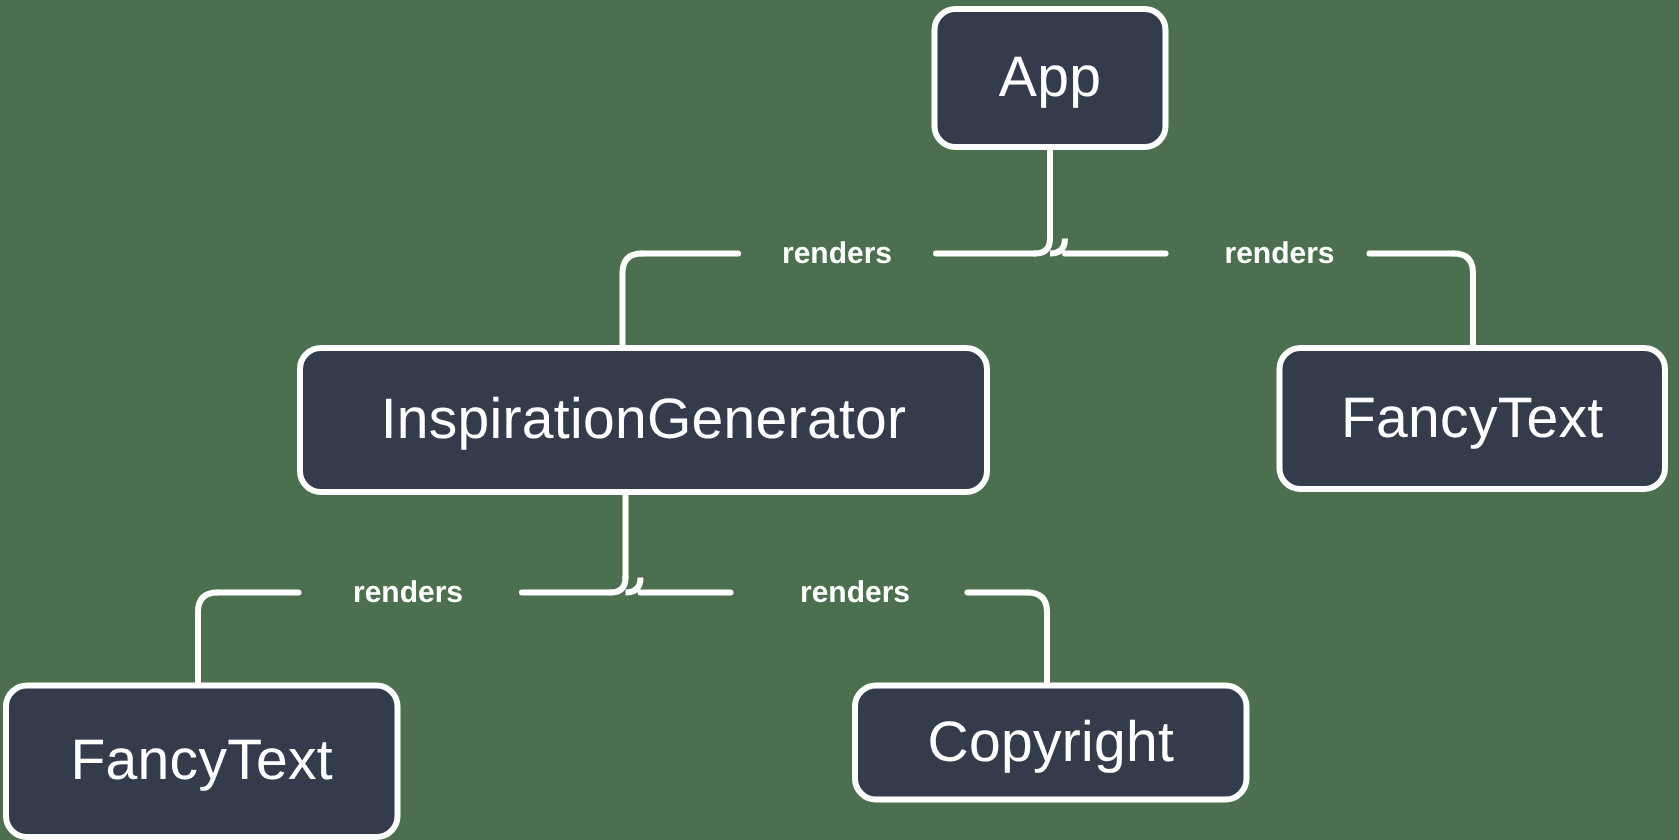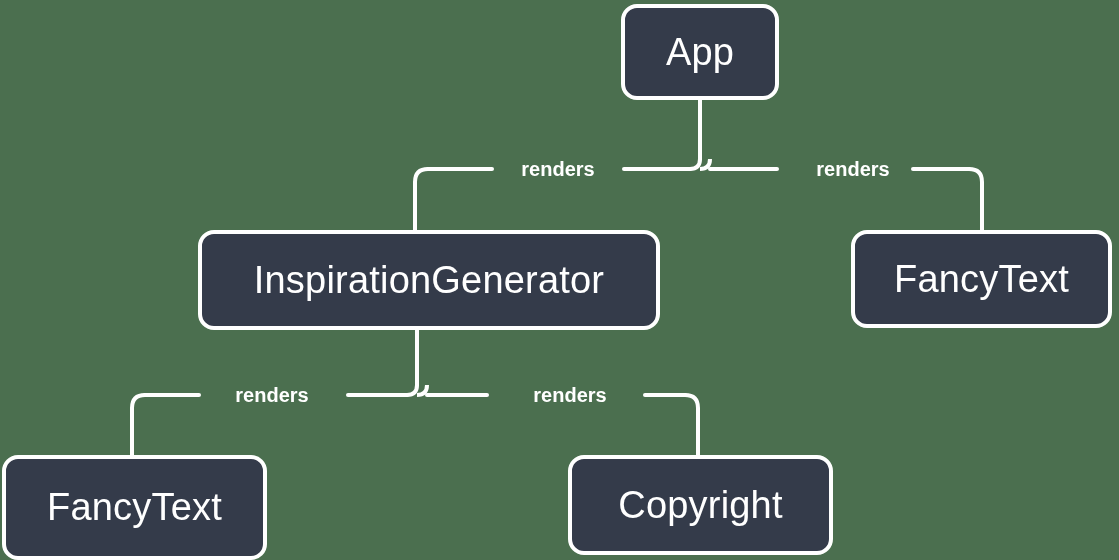--- a/index.html
+++ b/index.html
@@ -94,21 +94,21 @@
   </div>
 
   <div class="node" style="left:851px; top:230px; width:261px; height:98px;">
     <span>FancyText</span>
   </div>
 
   <div class="node" style="left:2px; top:455px; width:265px; height:105px;">
     <span>FancyText</span>
   </div>
 
-  <div class="node" style="left:568px; top:455px; width:265px; height:100px;">
+  <div class="node" style="left:568px; top:455px; width:265px; height:80px;">
     <span>Copyright</span>
   </div>
 
   <div class="edge-label" style="left:558px; top:169px;">renders</div>
   <div class="edge-label" style="left:853px; top:169px;">renders</div>
   <div class="edge-label" style="left:272px; top:395px;">renders</div>
   <div class="edge-label" style="left:570px; top:395px;">renders</div>
 
 </div>
 

